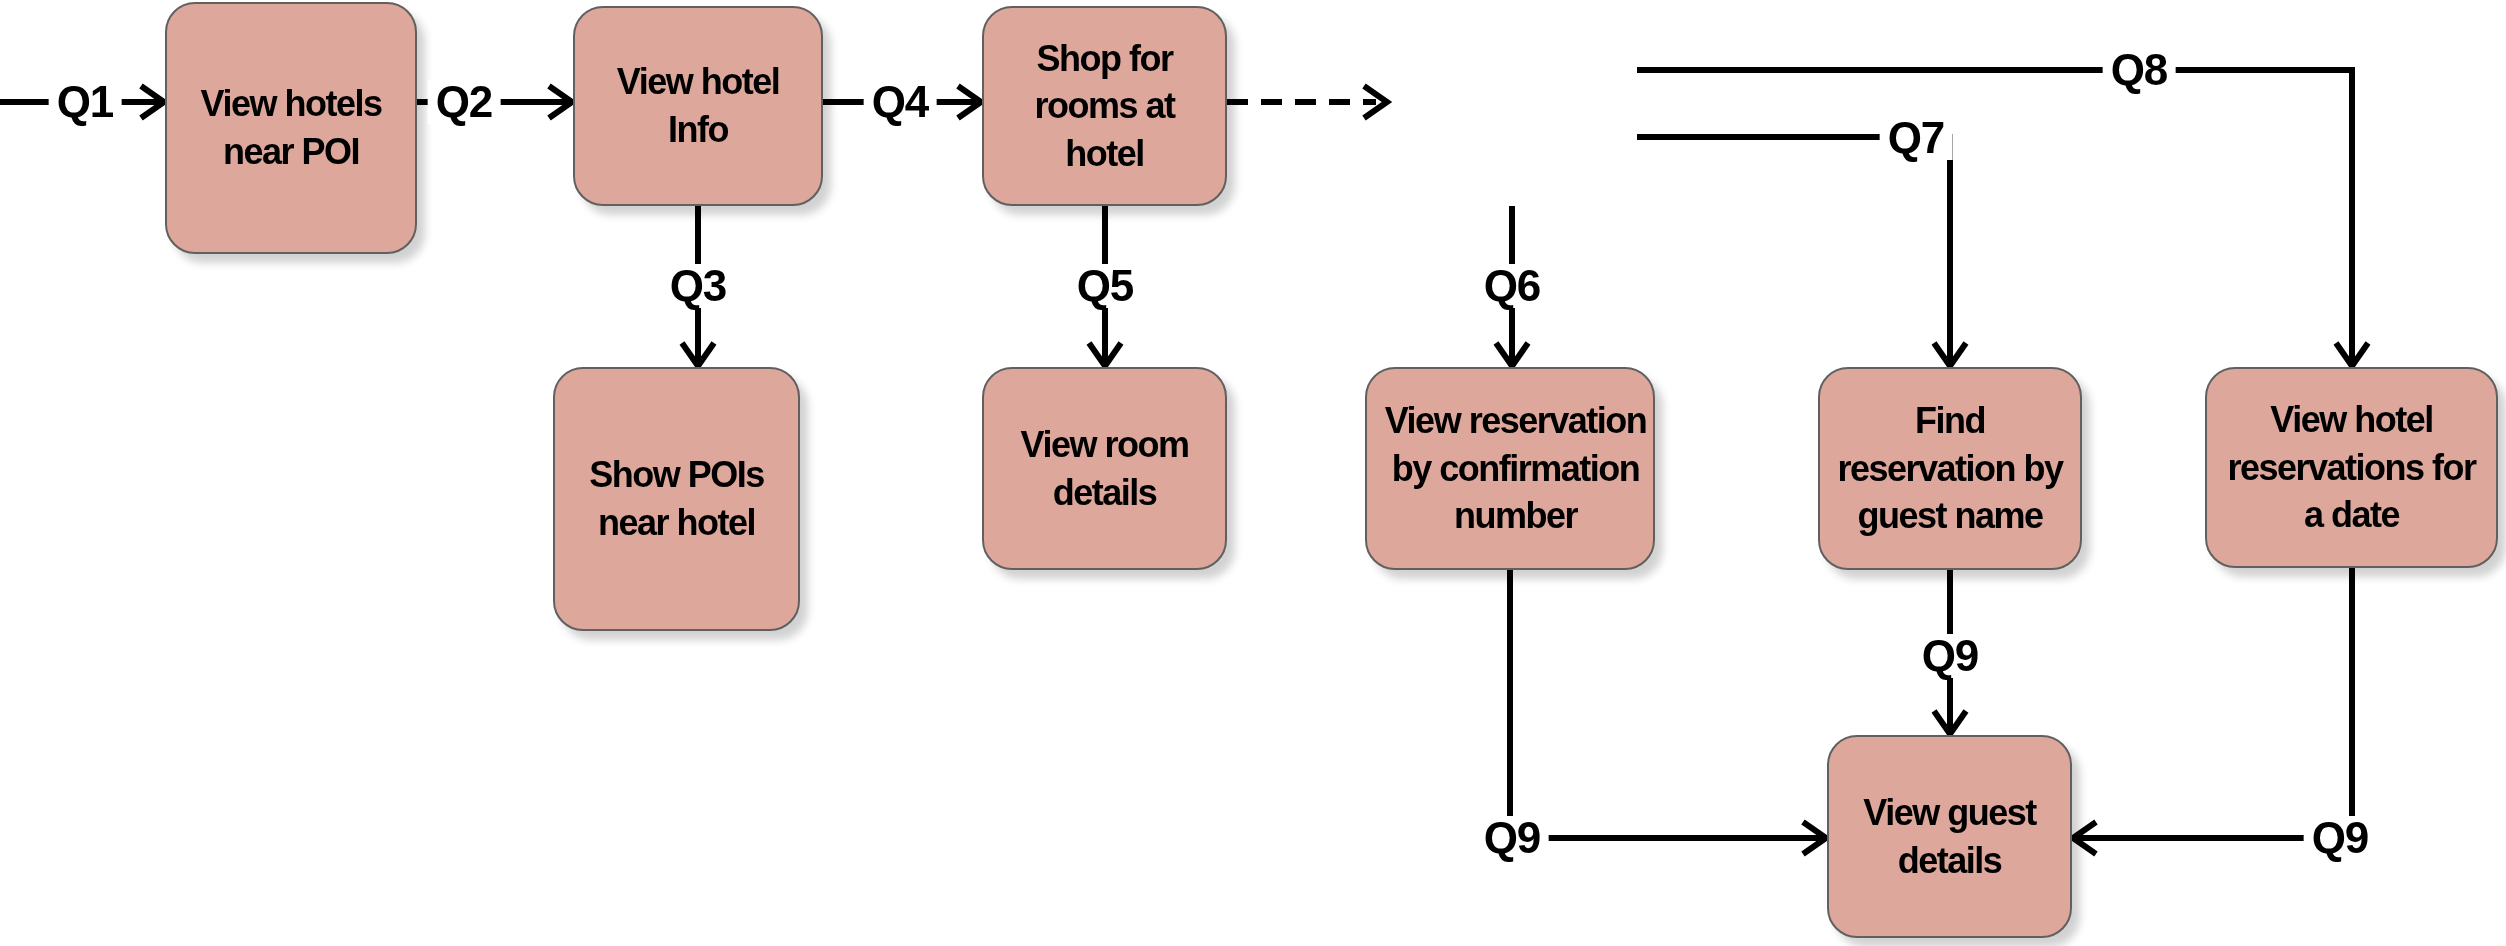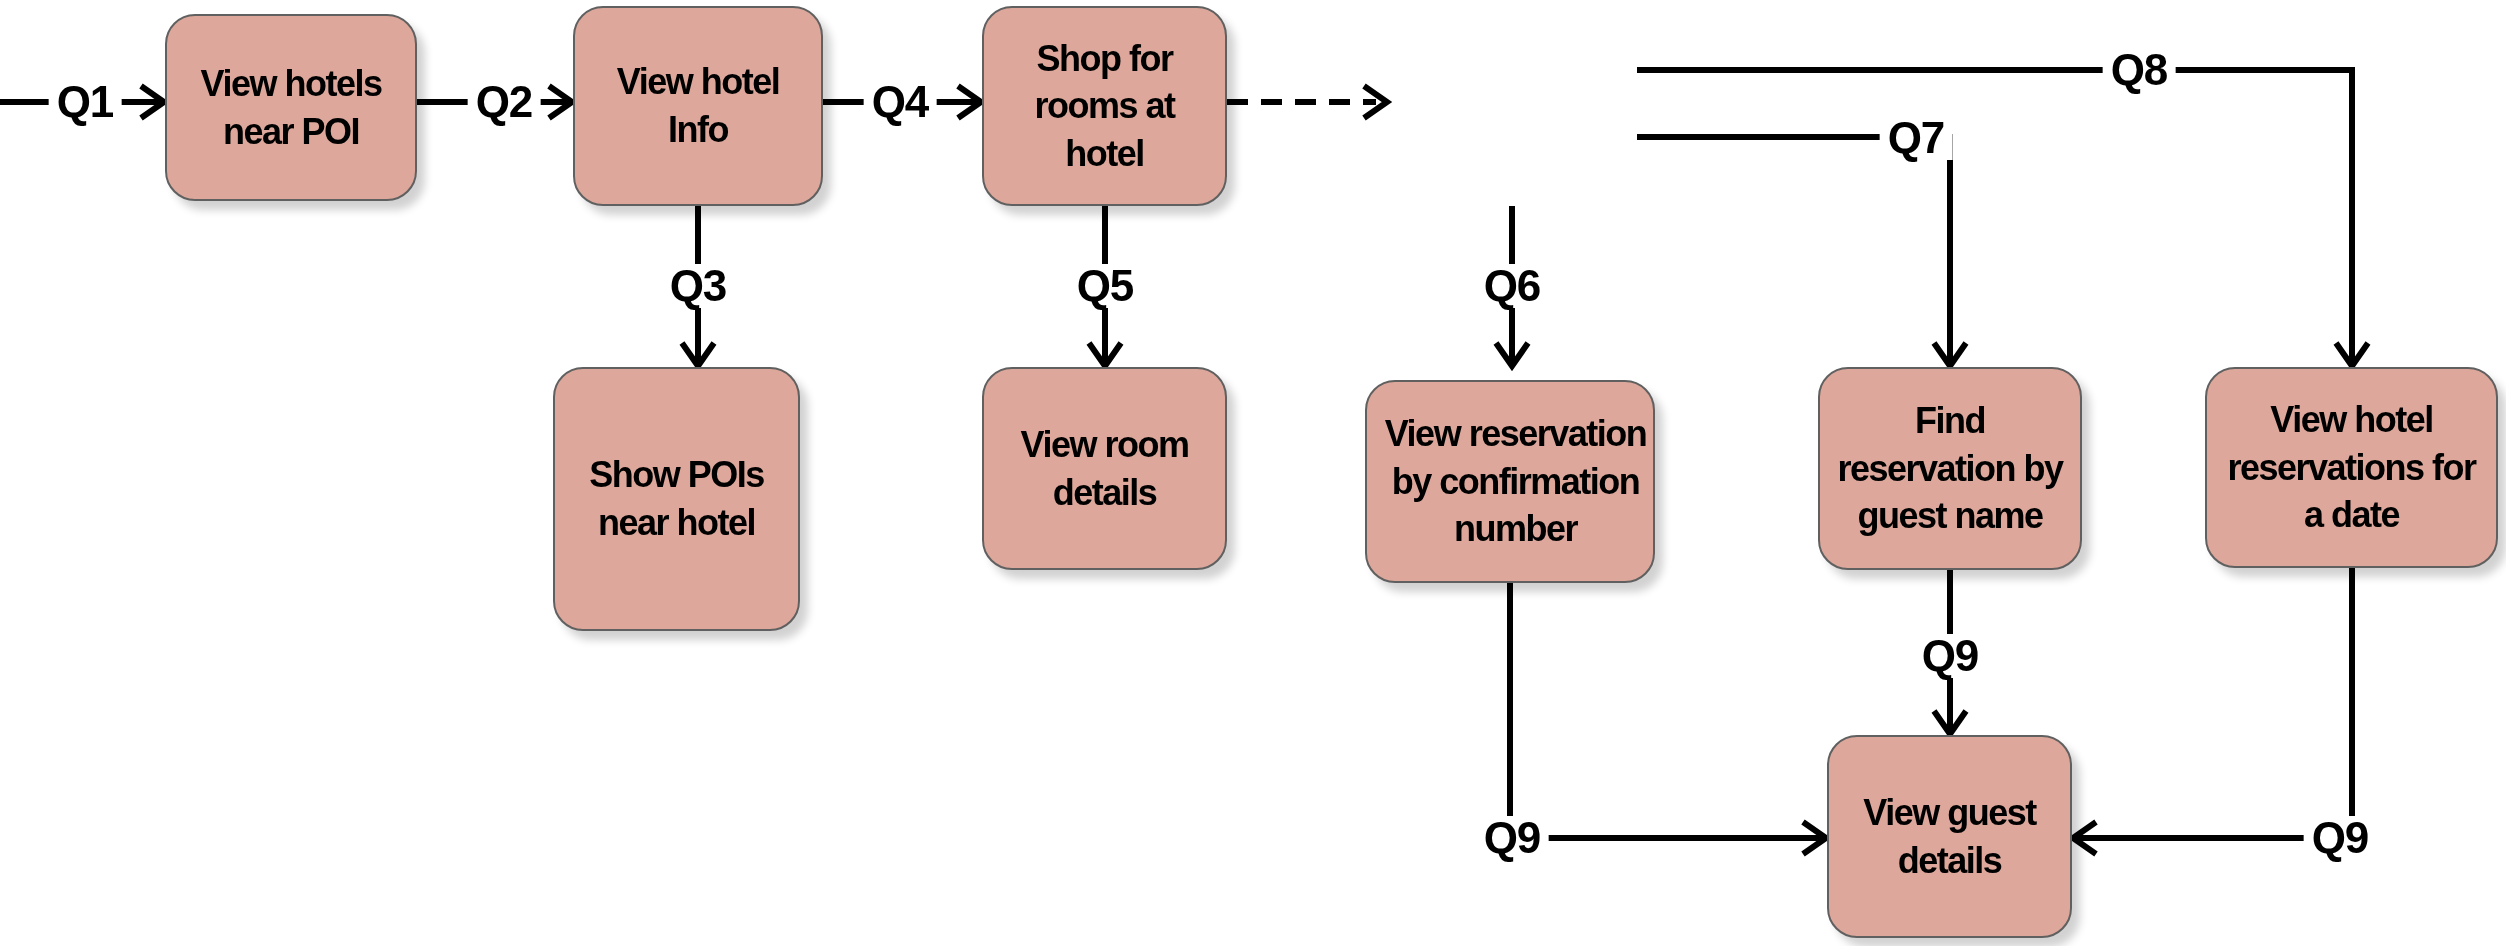--- a/index.html
+++ b/index.html
@@ -105,21 +105,21 @@
     <polyline class="edge" points="1510,570 1510,838 1825,838"></polyline>
     <polyline class="arrowhead" points="1803,822 1826,838 1803,854"></polyline>
 
     <polyline class="edge" points="1950,570 1950,733"></polyline>
     <polyline class="arrowhead" points="1934,711 1950,734 1966,711"></polyline>
 
     <polyline class="edge" points="2352,568 2352,838 2074,838"></polyline>
     <polyline class="arrowhead" points="2096,822 2073,838 2096,854"></polyline>
   </svg>
 
-  <div class="node" style="left:165px; top:14px; width:252px; height:187px;">
+  <div class="node" style="left:165px; top:2px; width:252px; height:252px;">
     <span class="node-label">View hotels
 near POI</span>
   </div>
 
   <div class="node" style="left:573px; top:6px; width:250px; height:200px;">
     <span class="node-label">View hotel
 Info</span>
   </div>
 
   <div class="node" style="left:982px; top:6px; width:245px; height:200px;">
@@ -132,21 +132,21 @@
   <div class="node" style="left:553px; top:367px; width:247px; height:264px;">
     <span class="node-label">Show POIs
 near hotel</span>
   </div>
 
   <div class="node" style="left:982px; top:367px; width:245px; height:203px;justify-content:center;">
     <span class="node-label">View room
 details</span>
   </div>
 
-  <div class="node" style="left:1365px; top:380px; width:290px; height:203px;padding-left:11px;">
+  <div class="node" style="left:1365px; top:367px; width:290px; height:203px;padding-left:11px;">
     <span class="node-label">View reservation
 by confirmation
 number</span>
   </div>
 
   <div class="node" style="left:1818px; top:367px; width:264px; height:203px;">
     <span class="node-label">Find
 reservation by
 guest name</span>
   </div>
@@ -156,21 +156,21 @@
 reservations for
 a date</span>
   </div>
 
   <div class="node" style="left:1827px; top:735px; width:245px; height:203px;">
     <span class="node-label">View guest
 details</span>
   </div>
 
   <div class="edge-label" style="left:85px;  top:102px;">Q1</div>
-  <div class="edge-label" style="left:504px; top:102px;">Q2</div>
+  <div class="edge-label" style="left:464px; top:102px;">Q2</div>
   <div class="edge-label" style="left:698px; top:286px;">Q3</div>
   <div class="edge-label" style="left:900px; top:102px;">Q4</div>
   <div class="edge-label" style="left:1105px; top:286px;">Q5</div>
   <div class="edge-label" style="left:1512px; top:286px;">Q6</div>
   <div class="edge-label" style="left:1900px; top:138px;margin-left:16px;">Q7</div>
   <div class="edge-label" style="left:2139px; top:70px;">Q8</div>
   <div class="edge-label" style="left:1512px; top:838px;">Q9</div>
   <div class="edge-label" style="left:1950px; top:656px;">Q9</div>
   <div class="edge-label" style="left:2340px; top:838px;">Q9</div>
 

